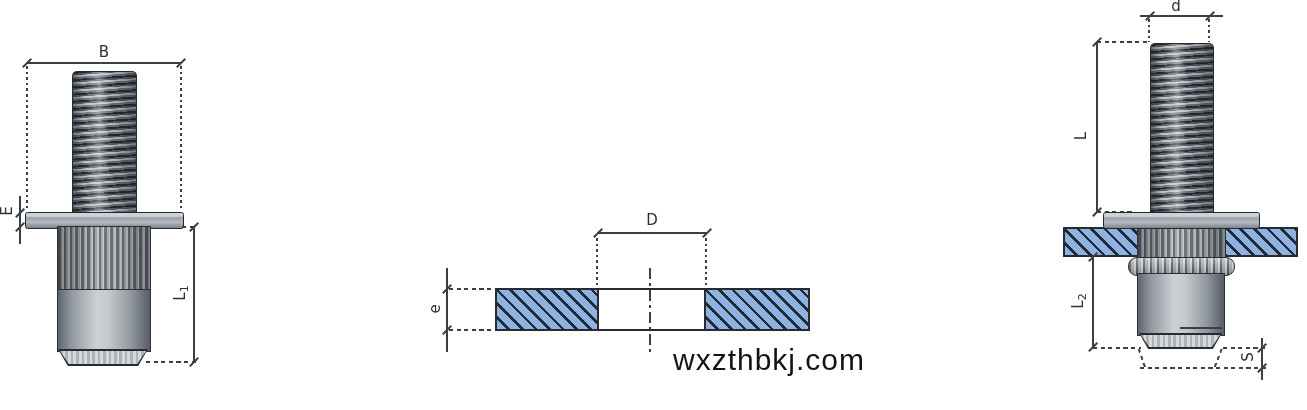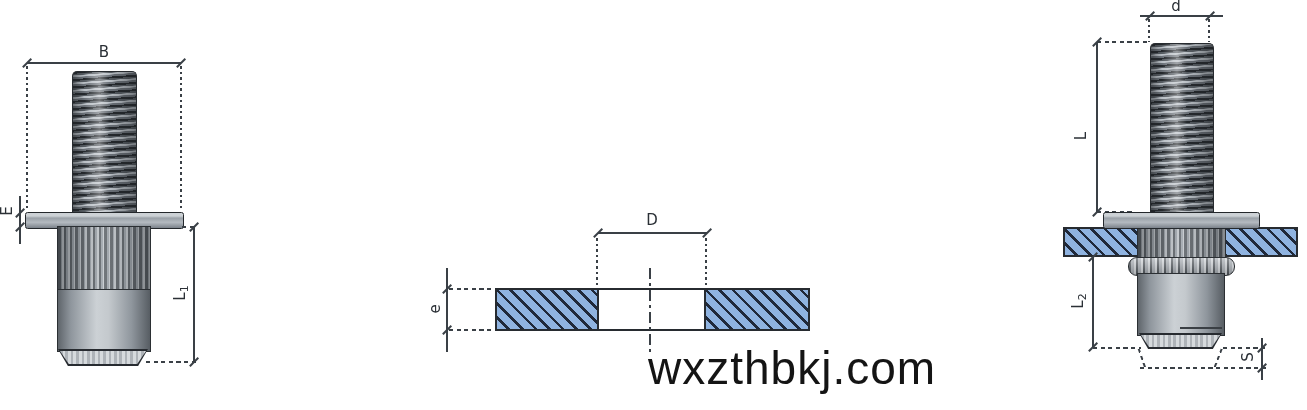--- a/index.html
+++ b/index.html
@@ -34,21 +34,21 @@
     background:
       linear-gradient(180deg,rgba(255,255,255,.35),rgba(0,0,0,.18)),
       repeating-linear-gradient(90deg,#4f555b 0 2.2px,#a7adb3 2.2px 4.6px,#d2d6da 4.6px 7px);}
   .skirt{clip-path:polygon(0 0,100% 0,89% 100%,11% 100%);background:var(--outline);}
   .skirt i{position:absolute;inset:1.6px;clip-path:polygon(0 0,100% 0,89% 100%,11% 100%);
     background:repeating-linear-gradient(90deg,#aeb3b8 0 2.6px,#d6dadd 2.6px 5.4px);}
   .hatch{background-color:var(--plate_fill);
     background-image:repeating-linear-gradient(45deg,transparent 0 7px,var(--hatch_line) 7px 9.6px);
     border:2px solid var(--outline);box-sizing:border-box;}
   .plate-outline{background:#fff;border:2px solid var(--outline);box-sizing:border-box;}
-  .watermark{font-family:"Liberation Sans",sans-serif;font-size:46px;line-height:1;color:var(--watermark_ink);letter-spacing:1px;}
+  .watermark{font-family:"Liberation Sans",sans-serif;font-size:30px;line-height:1;color:var(--watermark_ink);letter-spacing:1px;margin-left:25px;}
 </style>
 </head>
 <body>
 
 <div id="scene">
 
   <div class="abs" style="inset:0">
     <div class="abs dimh" style="left:27px;top:62px;width:154px"></div>
     <div class="abs tick" style="left:27px;top:63px"></div>
     <div class="abs tick" style="left:181px;top:63px"></div>

